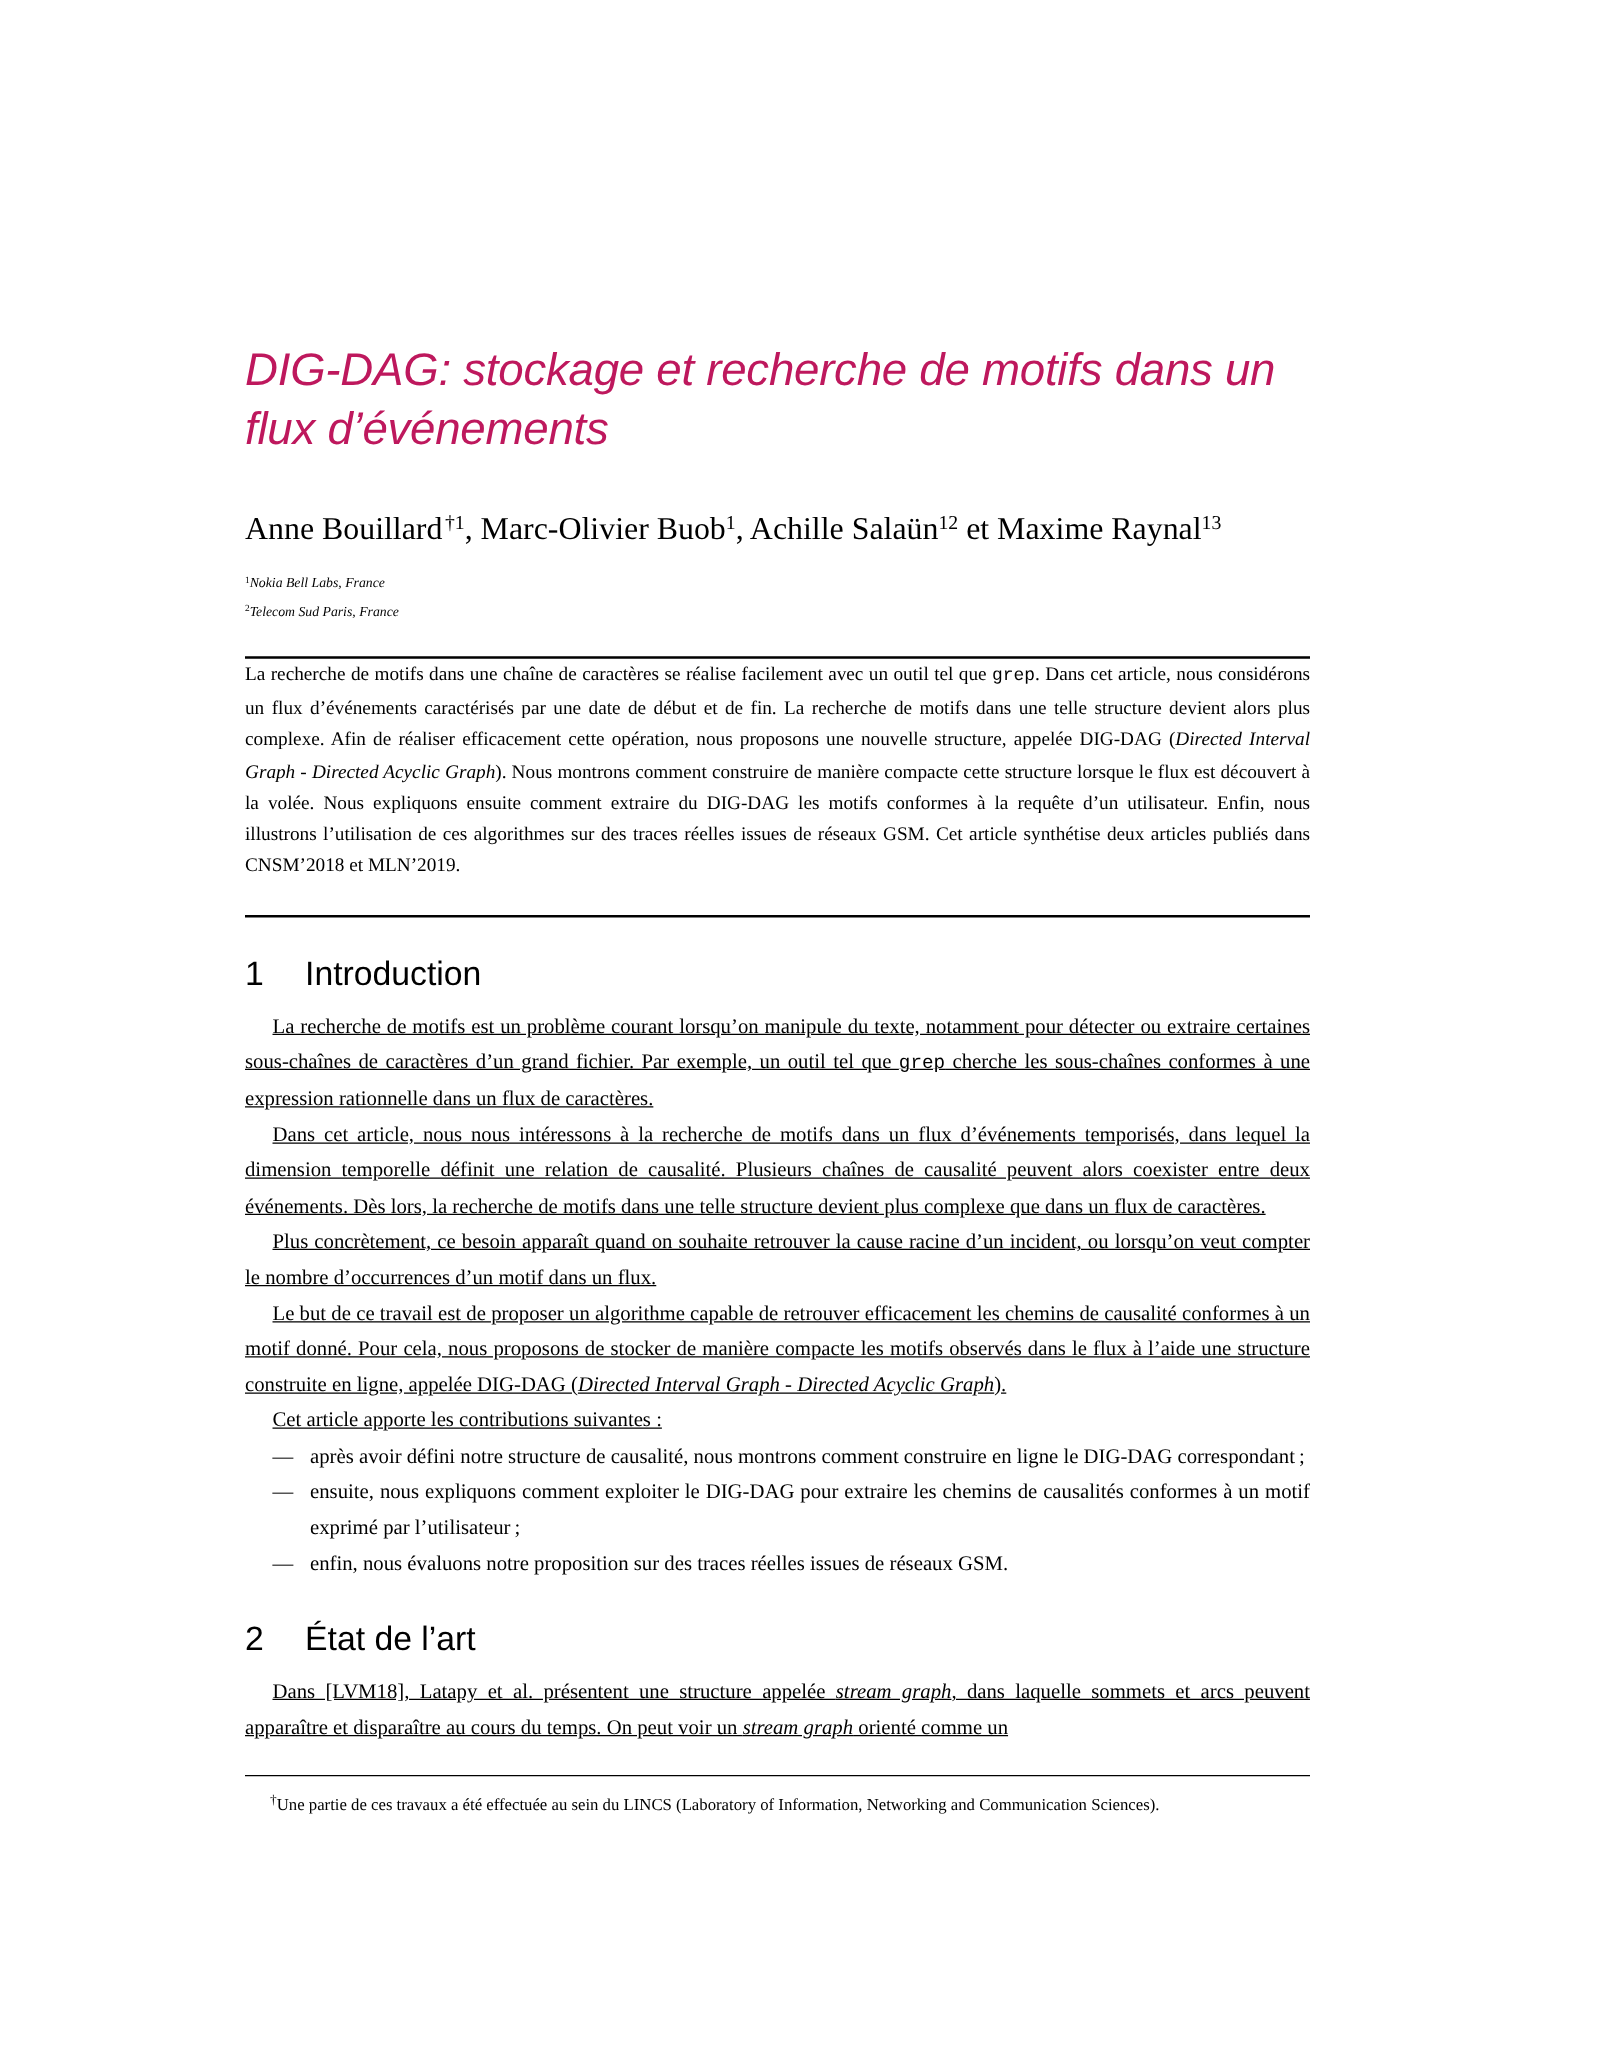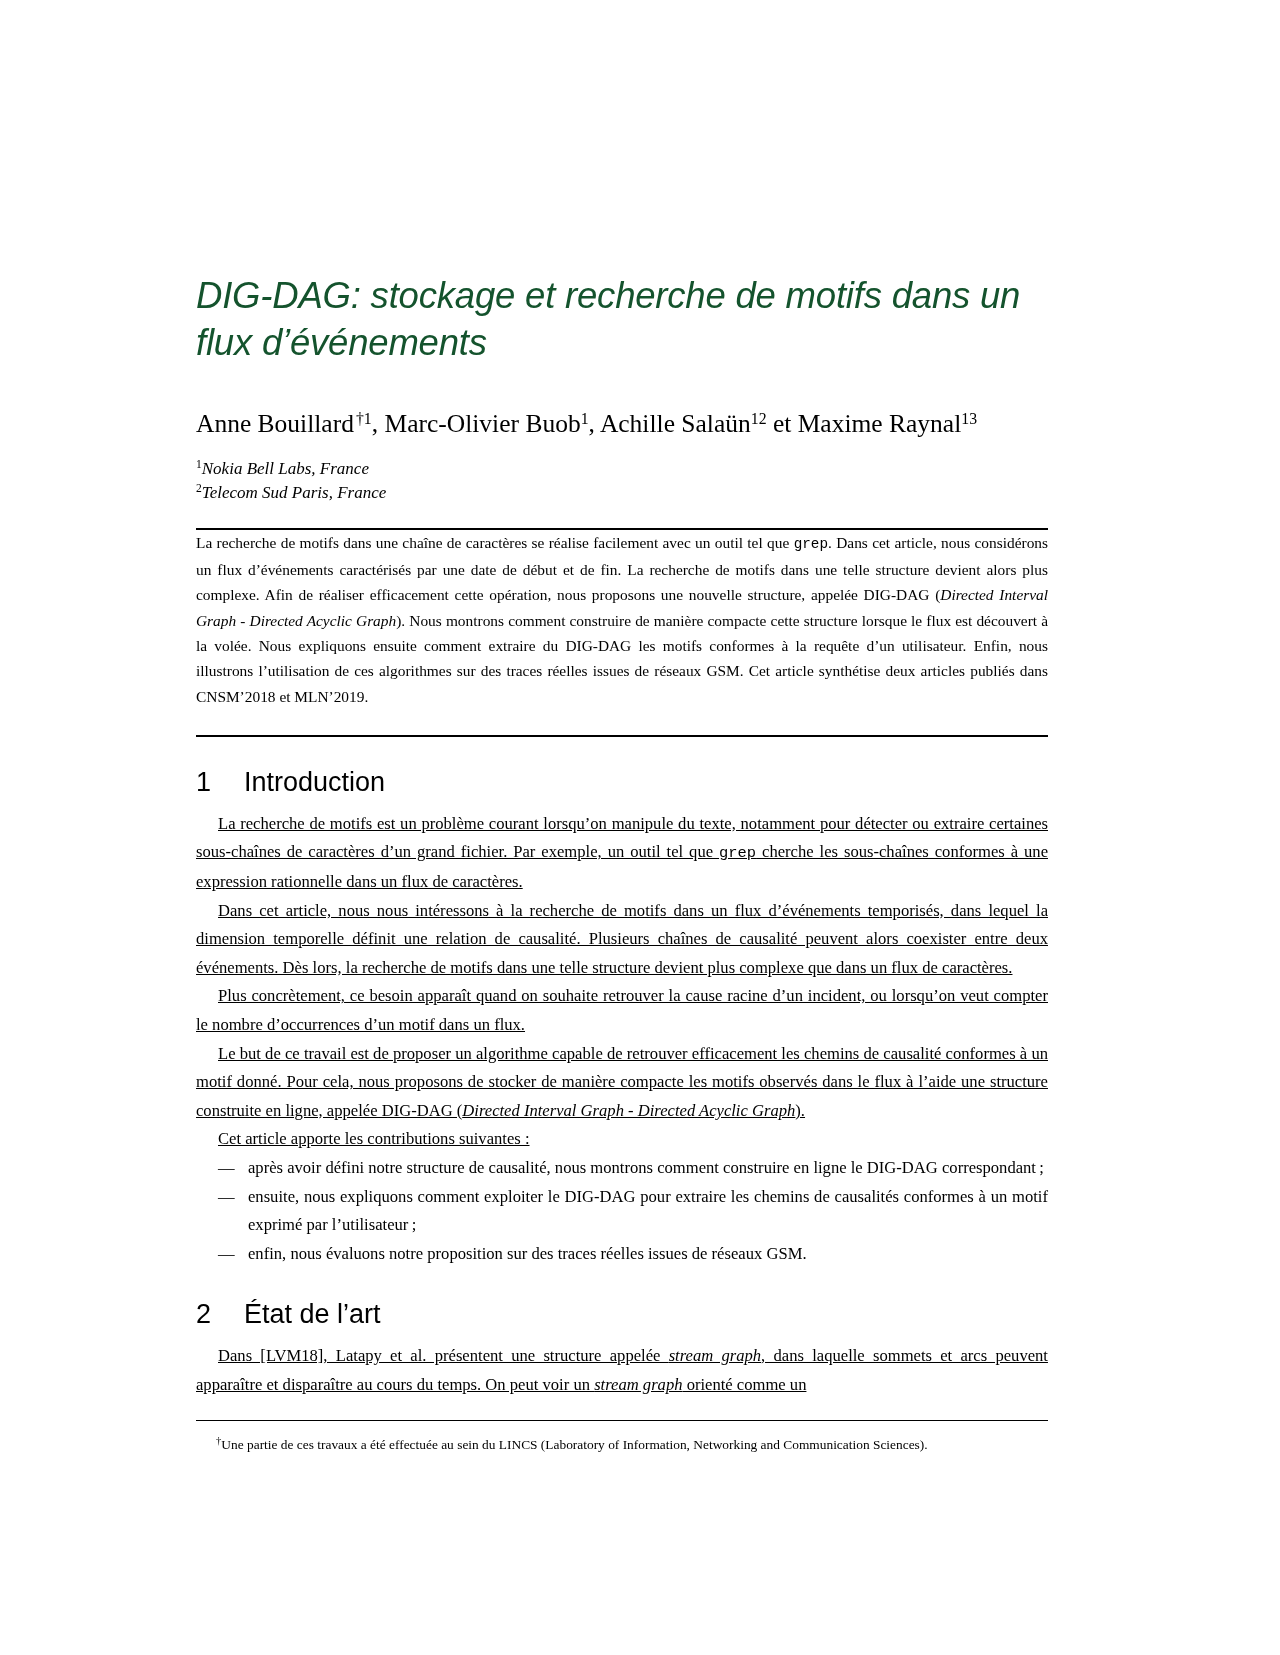--- a/index.html
+++ b/index.html
@@ -25,39 +25,39 @@
   
   .title {
     font-family: "Liberation Sans", "DejaVu Sans", sans-serif;
     font-style: italic;
     font-weight: normal;
     font-size: 36.5px;
     line-height: 47px;
     letter-spacing: -0.2px;
     margin: 0;
     padding-top: 272px;
-    color: #14532d;
+    color: #be185d;
   }
 
   
   .authors {
     font-size: 25.5px;
     line-height: 30px;
     margin: 0;
     padding-top: 38px;
     white-space: nowrap;
   }
   .authors sup { font-size: 0.62em; vertical-align: 0.52em; }
   .dagger-sup { margin-left: 2px; }
 
   
   .affils {
     padding-top: 16px;
     font-style: italic;
-    font-size: 17px;
+    font-size: 11px;
     line-height: 20.5px;
   }
   .affils div { white-space: nowrap; }
   .affils sup { font-style: normal; font-size: 0.68em; vertical-align: 0.5em; }
 
   
   .rule {
     border: 0;
     border-top: 2.6px solid #000;
     margin: 0;

